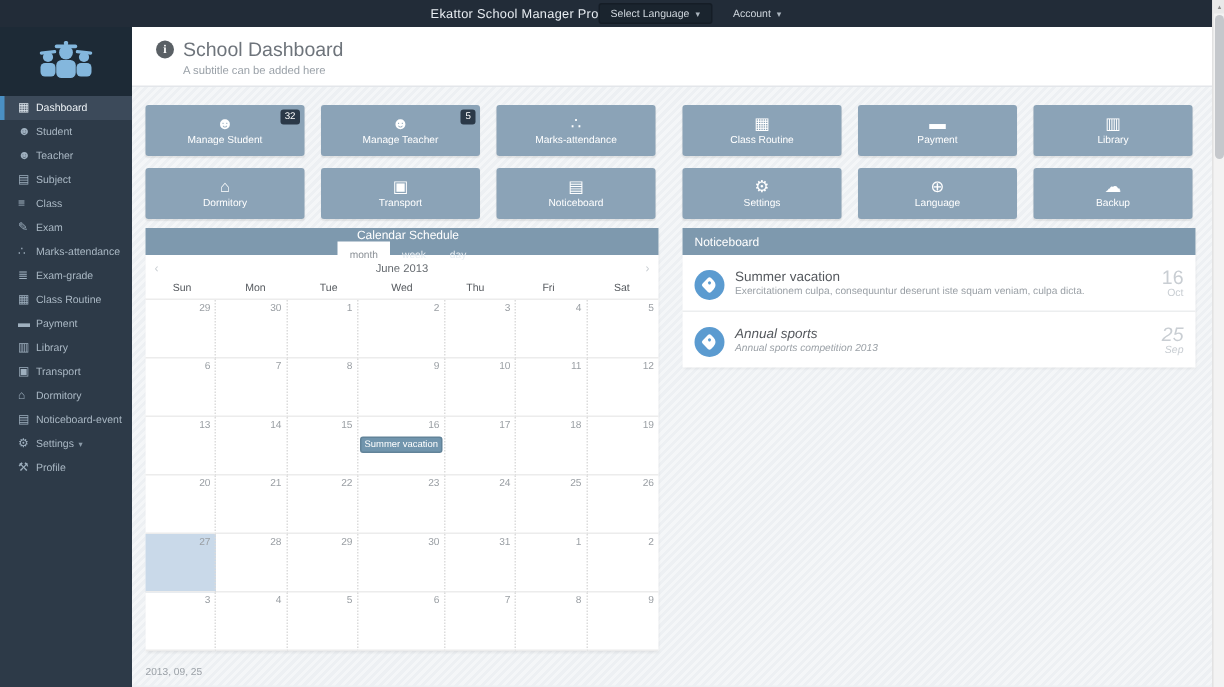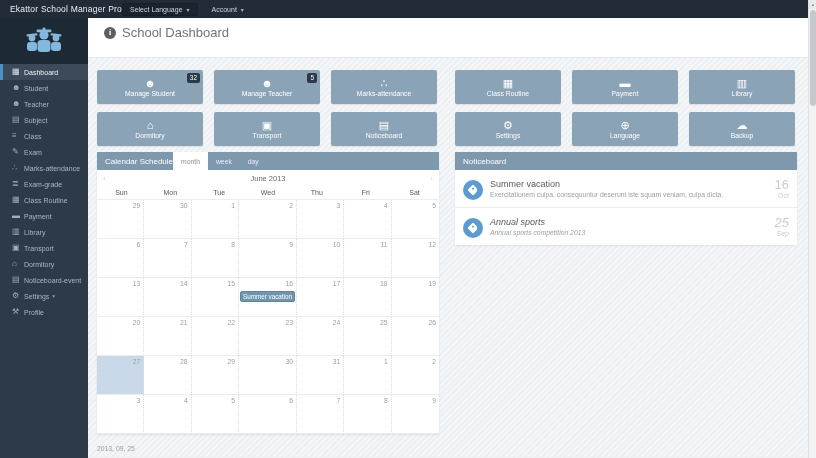--- a/index.html
+++ b/index.html
@@ -1,20 +1,20 @@
 <!DOCTYPE html>
 <html><head>
 <meta charset="utf-8">
 <style>
   * { margin:0; padding:0; box-sizing:border-box; }
   html,body { width:816px; height:458px; overflow:hidden; font-family:"Liberation Sans", sans-serif; background:#edf0f3; }
   .app { position:relative; width:816px; height:458px; }
 
   
-  .topbar { position:absolute; top:0; left:0; width:816px; height:18px; background:#222c38; display:flex; align-items:center; justify-content:flex-start; z-index:5; }
+  .topbar { position:absolute; top:0; left:0; width:816px; height:18px; background:#222c38; display:flex; align-items:center; justify-content:center; z-index:5; }
   .brand { color:#e8edf2; font-size:8.5px; padding-left:10px; letter-spacing:.2px; }
   .topbar-right { display:flex; align-items:center; gap:14px; padding-right:18px; }
   .lang-btn { background:#1a242e; border:1px solid #151d26; border-radius:2px; color:#cfd6dd; font-size:7px; padding:2px 7px; display:flex; gap:4px; align-items:center; cursor:pointer; }
   .account-btn { background:transparent; border:none; color:#cfd6dd; font-size:7px; display:flex; gap:4px; align-items:center; cursor:pointer; }
   .caret { font-size:6px; color:#aab4bd; }
 
   
   .sidebar { position:absolute; top:18px; left:0; width:88px; height:440px; background:#2d3a48; }
   .logo { height:46px; background:#1d2a36; display:flex; align-items:center; justify-content:center; }
   .side-item { height:16px; display:flex; align-items:center; padding-left:9px; cursor:pointer; border-left:3px solid transparent; }
@@ -45,21 +45,21 @@
   .tile-icon { color:#ffffff; font-size:11px; line-height:11px; }
   .tile-label { color:#ffffff; font-size:6.8px; }
   .tile-badge { position:absolute; top:3px; right:3px; background:#2b3948; color:#fff; font-size:6.5px; padding:1px 3px; border-radius:2px; line-height:1.2; }
 
   
   .panels { display:flex; gap:16px; margin-top:6px; align-items:flex-start; }
   .panel { width:342px; background:#fff; box-shadow:0 1px 2px rgba(0,0,0,.08); }
   .panel-header { height:18px; background:#7e99ae; color:#fff; font-size:8px; display:flex; align-items:center; padding-left:8px; }
 
   
-  .cal-header { justify-content:flex-start; padding-right:0; }
+  .cal-header { justify-content:space-between; padding-right:0;flex-direction:column; }
   .cal-views { display:flex; height:18px; }
   .view-btn { border:none; font-size:6.8px; padding:0 8px; height:18px; cursor:pointer; background:transparent; color:#e8eef3; }
   .view-btn.active { background:#ffffff; color:#8a9096; }
   .cal-nav { display:flex; align-items:center; justify-content:space-between; height:16px; padding:0 6px; }
   .cal-nav-arrow { color:#c9ced3; font-size:8px; cursor:pointer; }
   .cal-month-label { font-size:7.5px; color:#666b70; }
   .cal-dayhdr { display:grid; grid-template-columns:repeat(7,1fr); height:13px; }
   .cal-dayhdr span { font-size:7px; color:#55595e; text-align:center; line-height:13px; }
   .cal-grid { display:grid; grid-template-columns:repeat(7,1fr); border-top:1px solid #ececec; }
   .cal-cell { height:39px; border-right:1px dotted #dcdcdc; border-bottom:1px solid #ececec; position:relative; cursor:pointer; }
@@ -194,20 +194,21 @@
         </div>
       </nav>
   </aside>
 
   <div class="main">
     <div class="page-header">
       <div class="ph-row">
         <span class="info-icon">i</span>
         <span class="page-title">School Dashboard</span>
       </div>
+      <div class="page-subtitle">A subtitle can be added here</div>
     </div>
 
     <div class="content">
       <div class="tile-groups">
         <div class="tile-group" id="tile-group-0">
             <div class="tile">
               <span class="tile-badge">32</span>
               <span class="tile-icon">☻</span>
               <span class="tile-label">Manage Student</span>
             </div>

